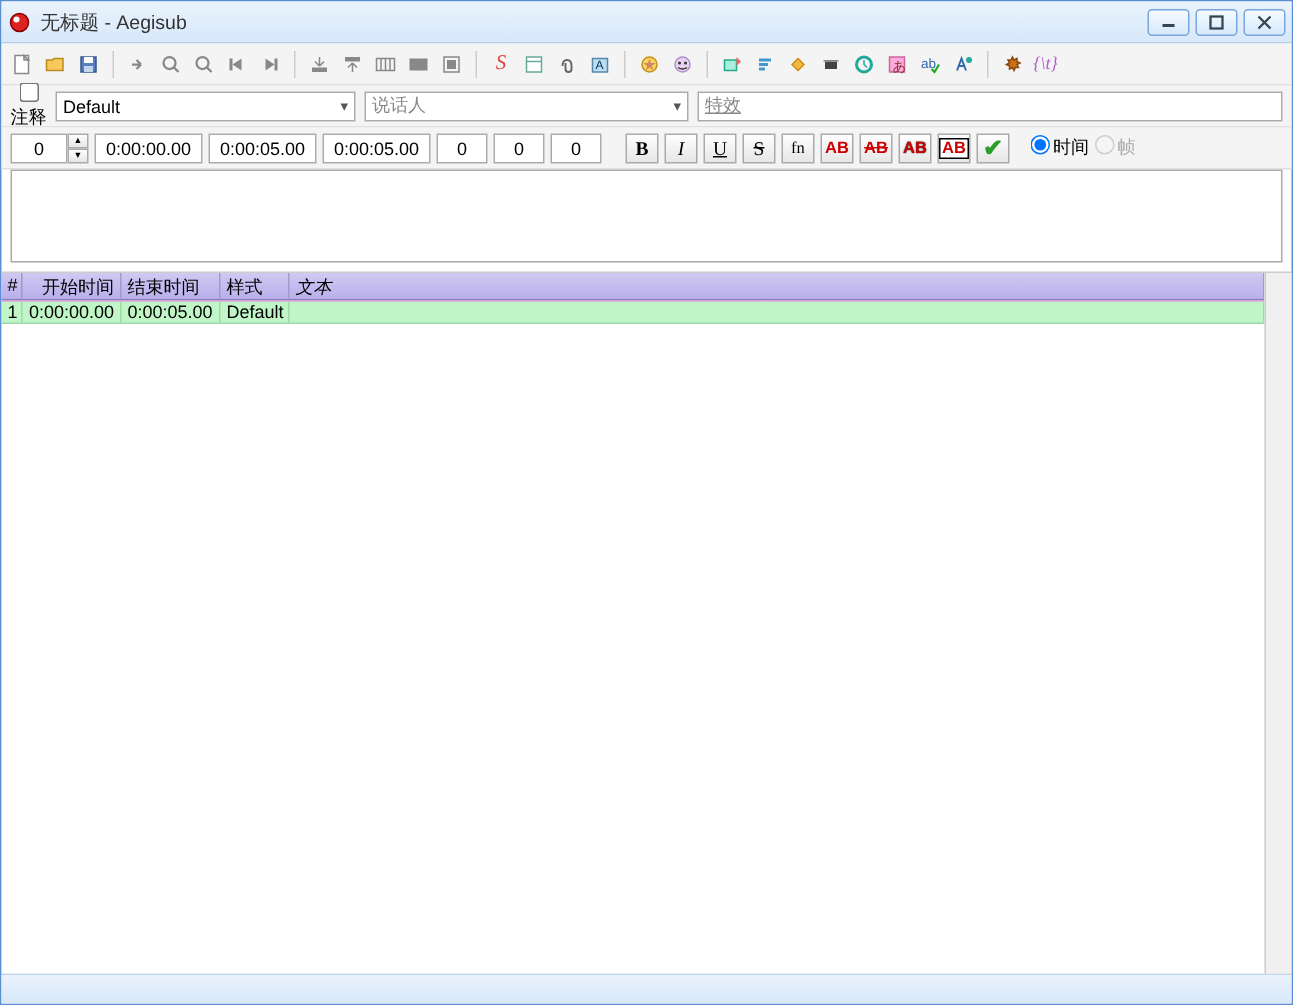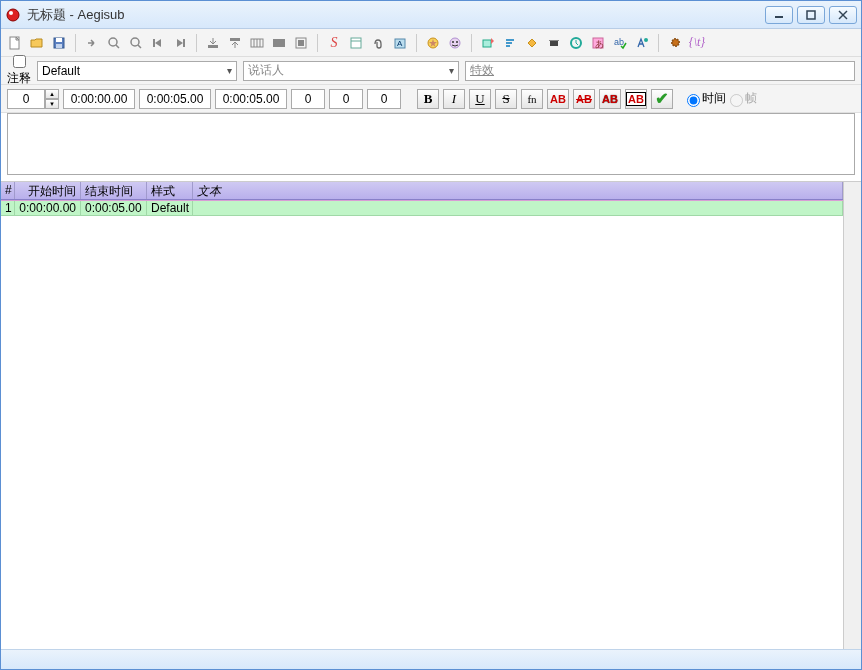--- a/index.html
+++ b/index.html
@@ -26,21 +26,21 @@
 .numbox { width: 38px; height: 20px; border: 1px solid #aaa; background: #fff; display: flex; align-items: center; justify-content: center; position: relative; }
 .spinner { width: 14px; display: flex; flex-direction: column; }
 .spinner div { height: 10px; border: 1px solid #aaa; background: linear-gradient(#fefefe,#e6e6e6); font-size: 7px; text-align: center; line-height: 8px; cursor: pointer; }
 .timebox { width: 72px; height: 20px; border: 1px solid #aaa; background: #fff; display: flex; align-items: center; justify-content: center; }
 .fmt { width: 22px; height: 20px; border: 1px solid #aaa; background: linear-gradient(#fefefe,#e6e6e6); display: flex; align-items: center; justify-content: center; cursor: pointer; font-family: "Times New Roman", serif; font-size: 13px; }
 .ab { color: #c00; font-weight: bold; font-family: Arial; font-size: 11px; }
 .ab.strike { text-decoration: line-through; }
 .ab.out { text-shadow: 0 0 1px #000; }
 .ab.box { border: 1px solid #000; padding: 0 1px; background:#fff; color:#c00; }
 .chkmark { color: #2a9d2a; font-size: 16px; font-weight: bold; }
-.radio { display: flex; align-items: flex-end; gap: 2px; }
+.radio { display: flex; align-items: flex-start; gap: 2px; }
 .editbox { height: 62px; border: 1px solid #aaa; margin: 0 6px 6px 6px; background: #fff; }
 .gridwrap { flex: 1; display: flex; border-top: 1px solid #ccc; position: relative; }
 .grid { flex: 1; display: flex; flex-direction: column; overflow: hidden; }
 .ghead { height: 18px; background: linear-gradient(#cfc9f2,#b9b0ec); display: flex; border-bottom: 1px solid #8880c8; font-size: 12px; }
 .ghead .cell { border-right: 1px solid #a09acc; padding: 1px 4px; }
 .grow { height: 16px; background: #c0f5c7; display: flex; border-bottom: 1px solid #a0d8a7; border-top: 1px solid #e8c4e4; position: relative; }
 .grow::after { content:""; position:absolute; left:0; right:0; top:-1px; height:1px; background:#d89ed4; }
 .grow .cell { border-right: 1px solid #a0d8a7; padding: 0 4px; font-size: 12px; line-height: 15px; }
 .c-num { width: 14px; text-align: right; }
 .c-st { width: 66px; text-align: right; }

